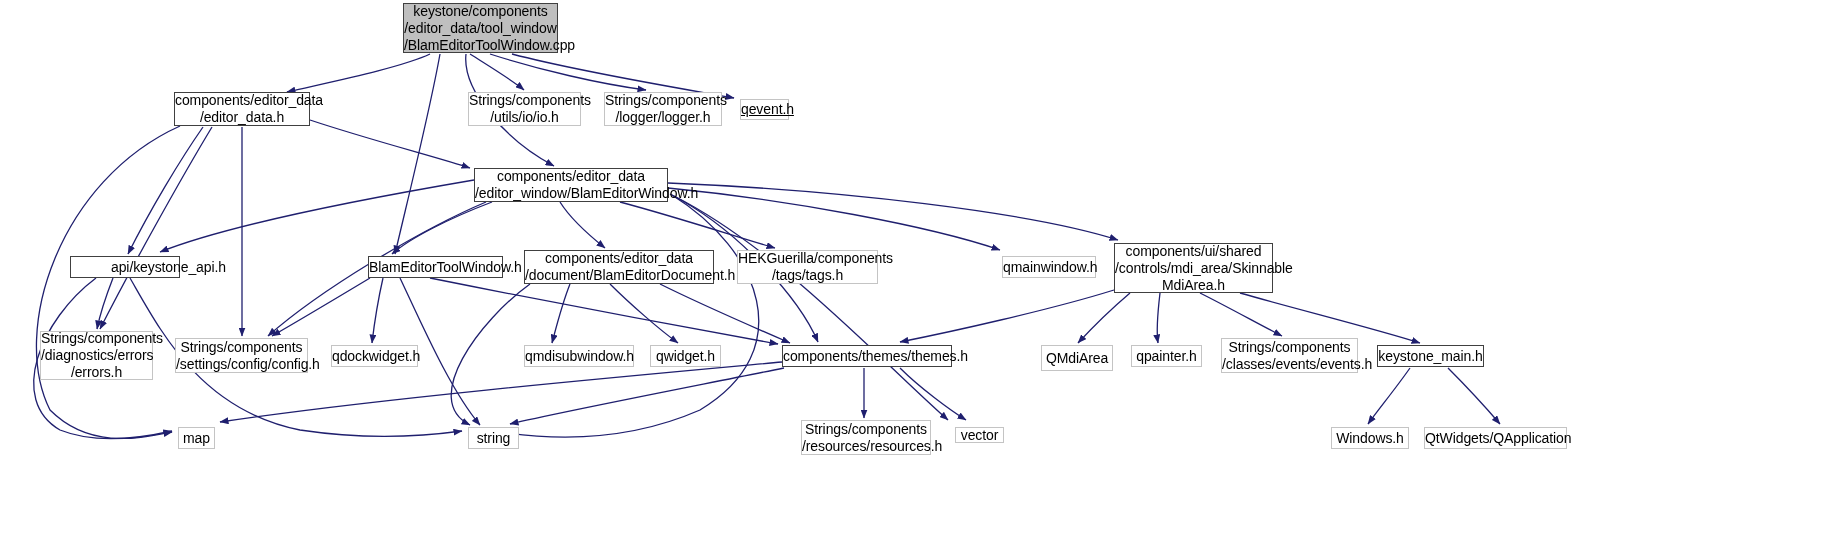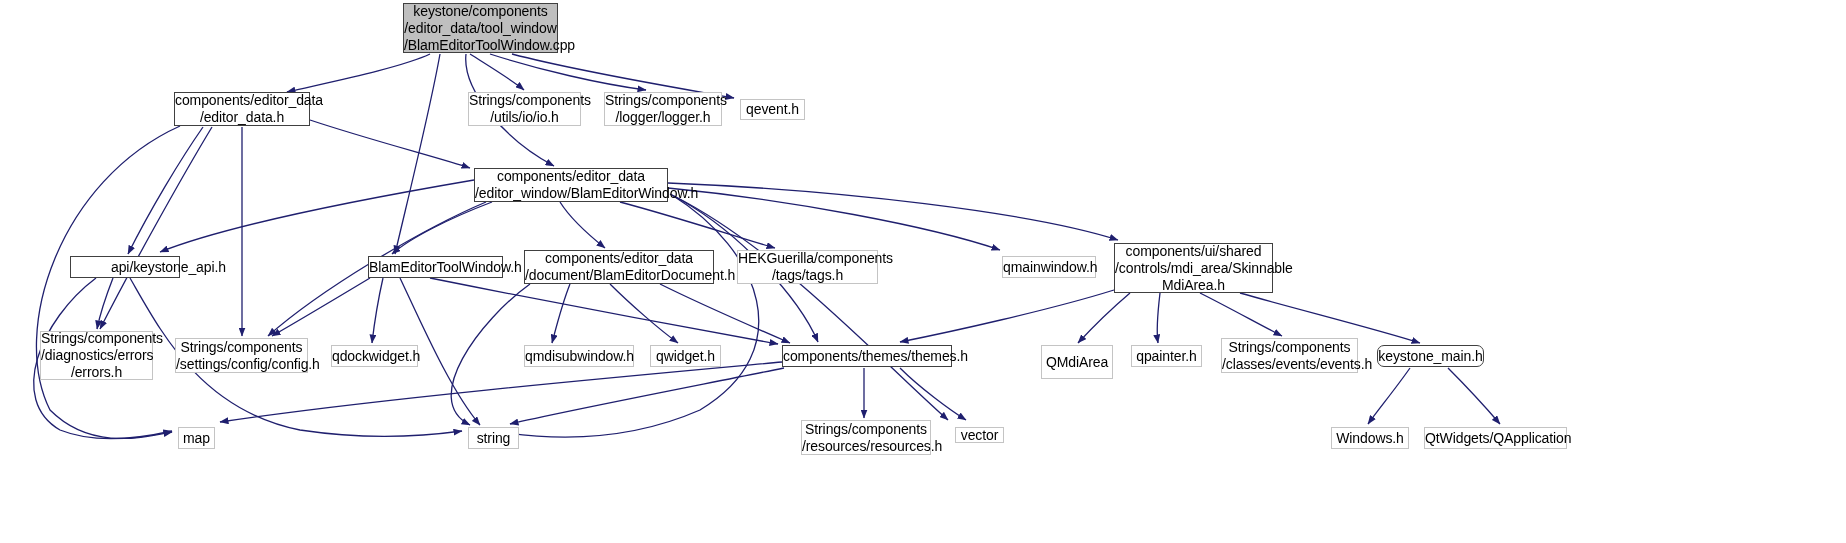--- a/index.html
+++ b/index.html
@@ -117,21 +117,21 @@
   <div id="nodes-layer">
       <div class="node root" style="left: 403px; top: 3px; width: 155px; height: 50px;"><span class="label">keystone/components
 /editor_data/tool_window
 /BlamEditorToolWindow.cpp</span></div>
       <div class="node solid" style="left: 174px; top: 92px; width: 136px; height: 34px;"><span class="label">components/editor_data
 /editor_data.h</span></div>
       <div class="node" style="left: 468px; top: 92px; width: 113px; height: 34px;"><span class="label">Strings/components
 /utils/io/io.h</span></div>
       <div class="node" style="left: 604px; top: 92px; width: 118px; height: 34px;"><span class="label">Strings/components
 /logger/logger.h</span></div>
-      <div class="node" style="left: 740px; top: 99px; width: 65px; height: 21px;"><span class="label">qevent.h</span></div>
+      <div class="node" style="left: 740px; top: 99px; width: 49px; height: 21px; text-decoration: underline;"><span class="label">qevent.h</span></div>
       <div class="node solid" style="left: 474px; top: 168px; width: 194px; height: 34px;"><span class="label">components/editor_data
 /editor_window/BlamEditorWindow.h</span></div>
       <div class="node solid" style="left: 70px; top: 256px; width: 110px; height: 22px; padding-left: 40px;"><span class="label">api/keystone_api.h</span></div>
       <div class="node solid" style="left: 323px; top: 256px; width: 135px; height: 22px; margin-left: 45px;"><span class="label">BlamEditorToolWindow.h</span></div>
       <div class="node solid" style="left: 524px; top: 250px; width: 190px; height: 34px;"><span class="label">components/editor_data
 /document/BlamEditorDocument.h</span></div>
       <div class="node" style="left: 737px; top: 250px; width: 141px; height: 34px;"><span class="label">HEKGuerilla/components
 /tags/tags.h</span></div>
       <div class="node" style="left: 1002px; top: 256px; width: 94px; height: 22px;"><span class="label">qmainwindow.h</span></div>
       <div class="node solid" style="left: 1114px; top: 243px; width: 159px; height: 50px;"><span class="label">components/ui/shared
@@ -139,25 +139,25 @@
 MdiArea.h</span></div>
       <div class="node" style="left: 40px; top: 331px; width: 113px; height: 49px;"><span class="label">Strings/components
 /diagnostics/errors
 /errors.h</span></div>
       <div class="node" style="left: 175px; top: 338px; width: 133px; height: 35px;"><span class="label">Strings/components
 /settings/config/config.h</span></div>
       <div class="node" style="left: 331px; top: 345px; width: 87px; height: 22px;"><span class="label">qdockwidget.h</span></div>
       <div class="node" style="left: 524px; top: 345px; width: 110px; height: 22px;"><span class="label">qmdisubwindow.h</span></div>
       <div class="node" style="left: 650px; top: 345px; width: 71px; height: 22px;"><span class="label">qwidget.h</span></div>
       <div class="node solid" style="left: 782px; top: 345px; width: 170px; height: 22px;"><span class="label">components/themes/themes.h</span></div>
-      <div class="node" style="left: 1041px; top: 345px; width: 72px; height: 34px;"><span class="label">QMdiArea</span></div>
+      <div class="node" style="left: 1041px; top: 345px; width: 72px; height: 26px;"><span class="label">QMdiArea</span></div>
       <div class="node" style="left: 1131px; top: 345px; width: 71px; height: 22px;"><span class="label">qpainter.h</span></div>
       <div class="node" style="left: 1221px; top: 338px; width: 137px; height: 35px;"><span class="label">Strings/components
 /classes/events/events.h</span></div>
-      <div class="node solid" style="left: 1377px; top: 345px; width: 107px; height: 22px; border-radius: 7px;"><span class="label">keystone_main.h</span></div>
+      <div class="node solid" style="left: 1377px; top: 345px; width: 107px; height: 22px;"><span class="label">keystone_main.h</span></div>
       <div class="node" style="left: 178px; top: 427px; width: 37px; height: 22px;"><span class="label">map</span></div>
       <div class="node" style="left: 468px; top: 427px; width: 51px; height: 22px;"><span class="label">string</span></div>
       <div class="node" style="left: 801px; top: 420px; width: 130px; height: 35px;"><span class="label">Strings/components
 /resources/resources.h</span></div>
       <div class="node" style="left: 955px; top: 427px; width: 49px; height: 16px;"><span class="label">vector</span></div>
       <div class="node" style="left: 1331px; top: 427px; width: 78px; height: 22px;"><span class="label">Windows.h</span></div>
       <div class="node" style="left: 1424px; top: 427px; width: 143px; height: 22px;"><span class="label">QtWidgets/QApplication</span></div>
     </div>
 
 </div>

